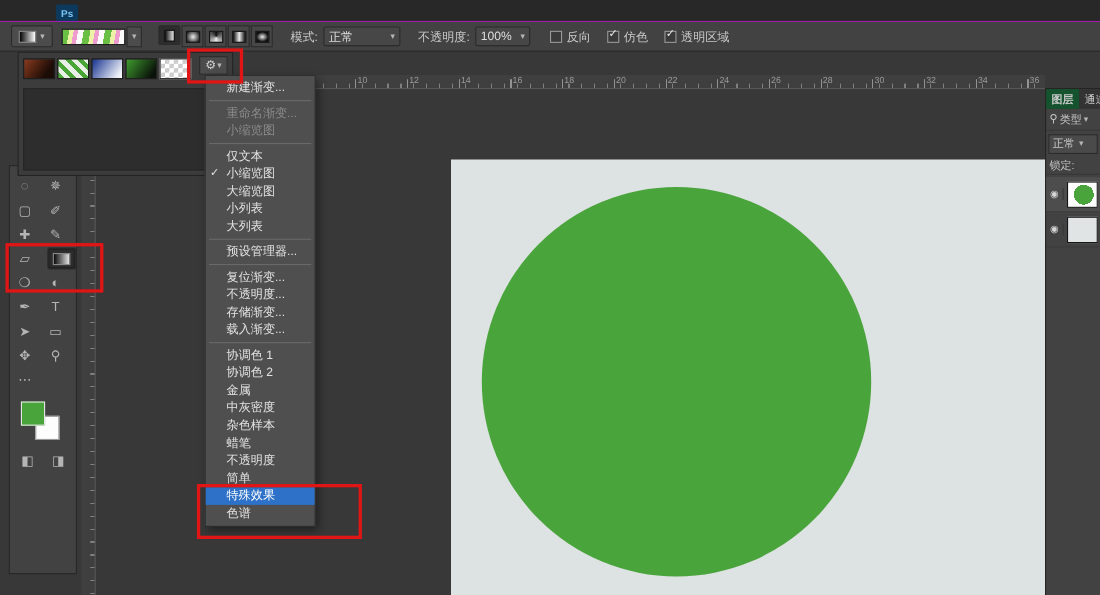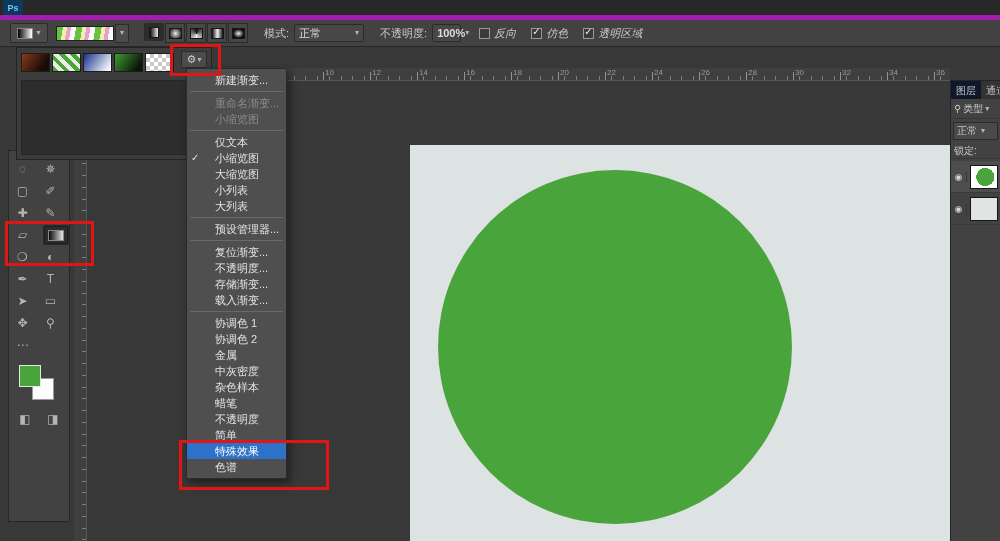--- a/index.html
+++ b/index.html
@@ -6,21 +6,21 @@
   html,body { width:1000px; height:541px; }
   body {
     position: relative; overflow: hidden; background:#383838;
     font-family: "Liberation Sans", "DejaVu Sans", sans-serif;
     -webkit-font-smoothing: antialiased;
   }
   i { font-style: normal; }
 
   
   .menubar { position:absolute; left:0; top:0; width:1000px; height:20px; background:#282828;
-    border-bottom:5px solid #a21caf; display:flex; align-items:flex-start; color:#cfcfcf; font-size:11px; z-index:60; }
+    border-bottom:1px solid #a21caf; display:flex; align-items:flex-end; color:#cfcfcf; font-size:11px; z-index:60;padding-left:48px; }
   .ps-logo { width:20px; height:15px; margin:0 5px 0 3px; background:#0d3a5c; color:#79c3f5; font-size:9px;
     font-weight:bold; display:flex; align-items:center; justify-content:center; border-radius:2px; }
   .menu-items { display:flex; }
   .menu-item { padding:0 7px; white-space:nowrap; cursor:default; }
 
   
   .optionsbar { position:absolute; left:0; top:20px; width:1000px; height:27px; background:#424242;
     border-bottom:1px solid #272727; display:flex; align-items:center; color:#c8c8c8; font-size:11px; z-index:55; }
   .caret { font-size:8px; color:#b5b5b5; line-height:1; }
   .tp { margin-left:10px; width:38px; height:20px; background:#4c4c4c; border:1px solid #2b2b2b; border-radius:2px;
@@ -38,23 +38,23 @@
   .chip { width:13px; height:11px; display:block; border:1px solid #161616; }
   .gt-linear  { background:linear-gradient(90deg,#0b0b0b,#ececec); }
   .gt-radial  { background:radial-gradient(circle,#ececec,#0b0b0b); }
   .gt-angle   { background:conic-gradient(#0b0b0b,#ececec,#0b0b0b); }
   .gt-reflect { background:linear-gradient(90deg,#0b0b0b,#ececec 50%,#0b0b0b); }
   .gt-diamond { background:radial-gradient(closest-side,#ececec,#0b0b0b); }
   .olabel { margin-left:16px; white-space:nowrap; }
   .sel { height:18px; background:#474747; border:1px solid #2b2b2b; border-radius:2px; display:flex;
     align-items:center; justify-content:space-between; padding:0 4px; margin-left:5px; color:#ddd; white-space:nowrap; }
   .sel-mode { width:70px; }
-  .sel-op { width:29px;font-weight:bold; }
+  .sel-op { width:50px; }
   .cbs { display:flex; align-items:center; margin-left:18px; gap:15px; }
-  .cb { display:flex; align-items:center; gap:4px; white-space:nowrap;font-style:italic; }
+  .cb { display:flex; align-items:center; gap:4px; white-space:nowrap; }
   .box { width:11px; height:11px; border:1px solid #9a9a9a; background:#3a3a3a; position:relative; display:inline-block; }
   .box.checked::after { content:"✓"; position:absolute; left:0; top:-3px; font-size:10px; color:#ececec; }
 
   
   .ruler-h { position:absolute; left:82px; top:68px; width:868px; height:13px; background:#3f3f3f;
     border-bottom:1px solid #575757; z-index:3; overflow:hidden; }
   .ruler-h .nums { position:absolute; left:6px; top:0; display:flex; }
   .rnum { flex:0 0 47px; width:47px; font-size:8px; color:#9a9a9a; padding-left:2px; }
   .ticks-minor { position:absolute; bottom:0; left:0; width:100%; height:4px;
     background-image:repeating-linear-gradient(90deg,#7f7f7f 0 1px,transparent 1px 11.75px); }
@@ -97,33 +97,33 @@
                      linear-gradient(45deg,#c9c9c9 25%,transparent 25%,transparent 75%,#c9c9c9 75%);
     background-size:8px 8px; background-position:0 0,4px 4px; }
   .glist { position:absolute; left:4px; right:4px; top:32px; bottom:4px; background:#2d2d2d; border:1px solid #262626; }
   .gearbtn { position:absolute; right:4px; top:3px; width:26px; height:17px; background:#4c4c4c;
     border:1px solid #2b2b2b; display:flex; align-items:center; justify-content:center; gap:1px;
     color:#cccccc; font-size:11px; }
 
   
   .flyout { position:absolute; left:186px; top:68px; width:101px; background:#4f4f4f; border:1px solid #2b2b2b;
     box-shadow:3px 4px 8px rgba(0,0,0,.45); z-index:30; padding:3px 0; font-size:11px; color:#e2e2e2; }
-  .mi { height:16px; line-height:16px; padding:0 6px 0 28px; position:relative; white-space:nowrap; cursor:default; }
+  .mi { height:16px; line-height:16px; padding:0 6px 0 19px; position:relative; white-space:nowrap; cursor:default; }
   .mi .check { position:absolute; left:4px; top:0; font-size:10px; }
   .mi.disabled { color:#8b8b8b; }
   .mi.selected { background:#2d71c8; color:#ffffff; }
   .mi.sep { height:1px; background:#696969; margin:3px 3px; padding:0; line-height:0; overflow:hidden; }
 
   
   .rpanel { position:absolute; left:950px; top:80px; width:50px; height:461px; background:#424242;
     border-left:1px solid #242424; border-top:1px solid #242424; z-index:10; color:#c8c8c8;
     font-size:10px; overflow:hidden; }
   .rtabs { height:18px; background:#333333; display:flex; }
   .rtab { padding:3px 5px 0 5px; white-space:nowrap; }
-  .rtab.active { background:#0f172a; }
+  .rtab.active { background:#14532d;font-weight:bold; }
   .rfilter { height:20px; display:flex; align-items:center; gap:2px; padding:0 3px;
     border-bottom:1px solid #383838; white-space:nowrap; }
   .rblend { height:18px; display:flex; align-items:center; gap:4px; margin:3px 2px; background:#4a4a4a;
     border:1px solid #2b2b2b; padding:0 3px; white-space:nowrap; }
   .rlock { height:16px; padding:0 3px; white-space:nowrap; border-bottom:1px solid #383838;
     display:flex; align-items:center; }
   .rlist { margin-top:2px; }
   .lrow { height:32px; display:flex; align-items:center; border-bottom:1px solid #3a3a3a; }
   .rlist div.lrow:nth-of-type(1) { background:#4d4d4d; }
   .leye { width:16px; text-align:center; border-right:1px solid #383838; font-size:9px; color:#d5d5d5; }

